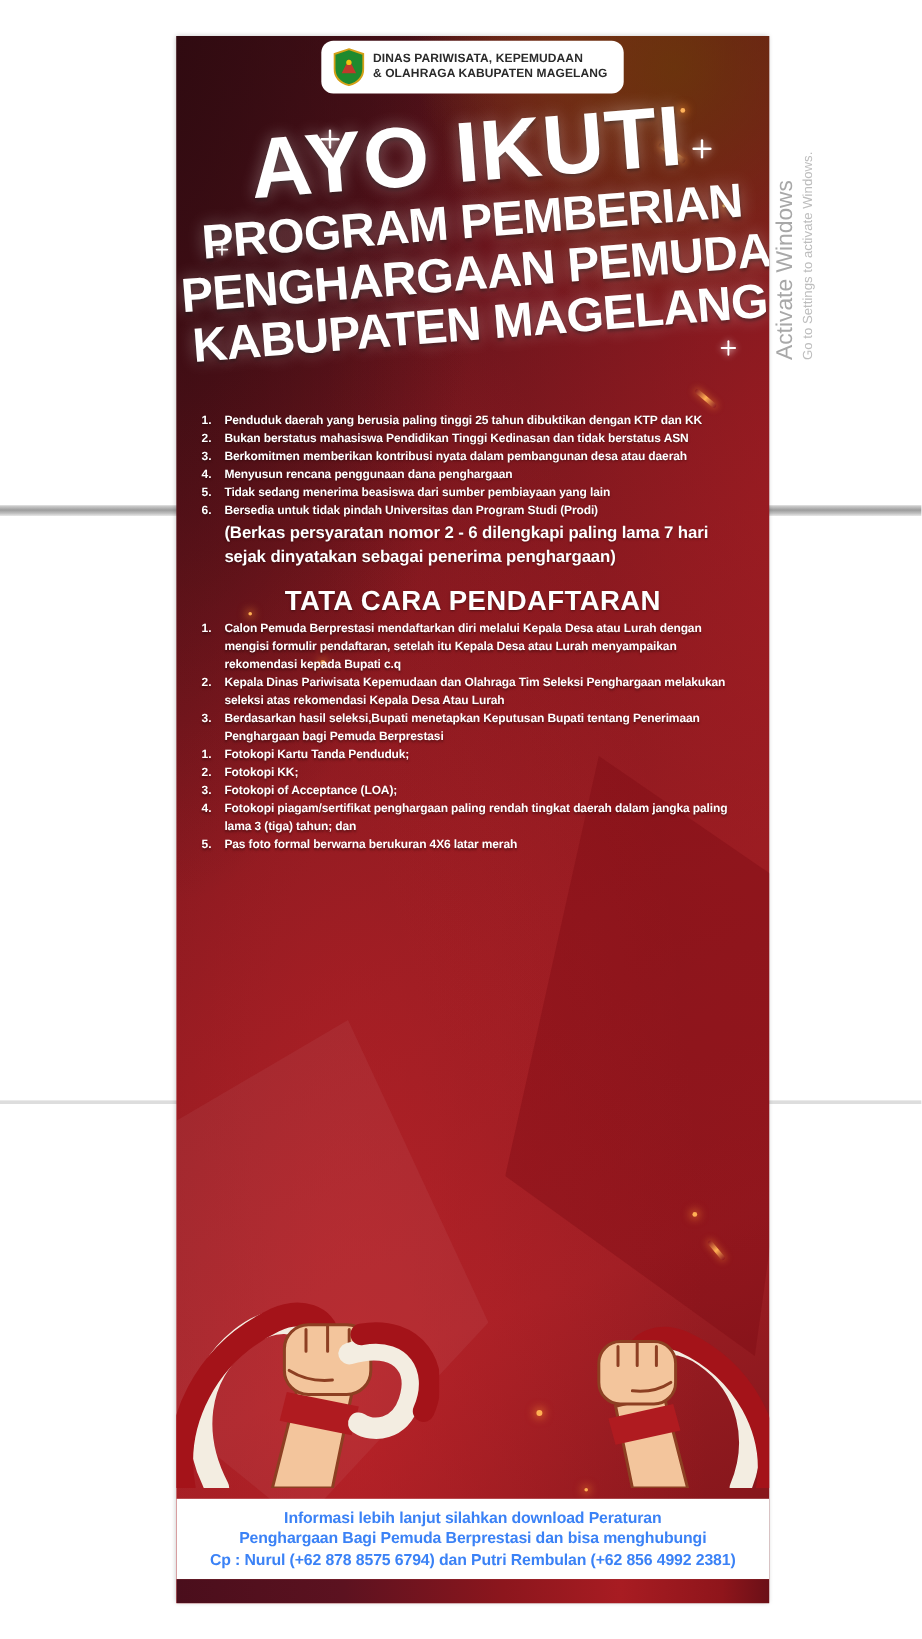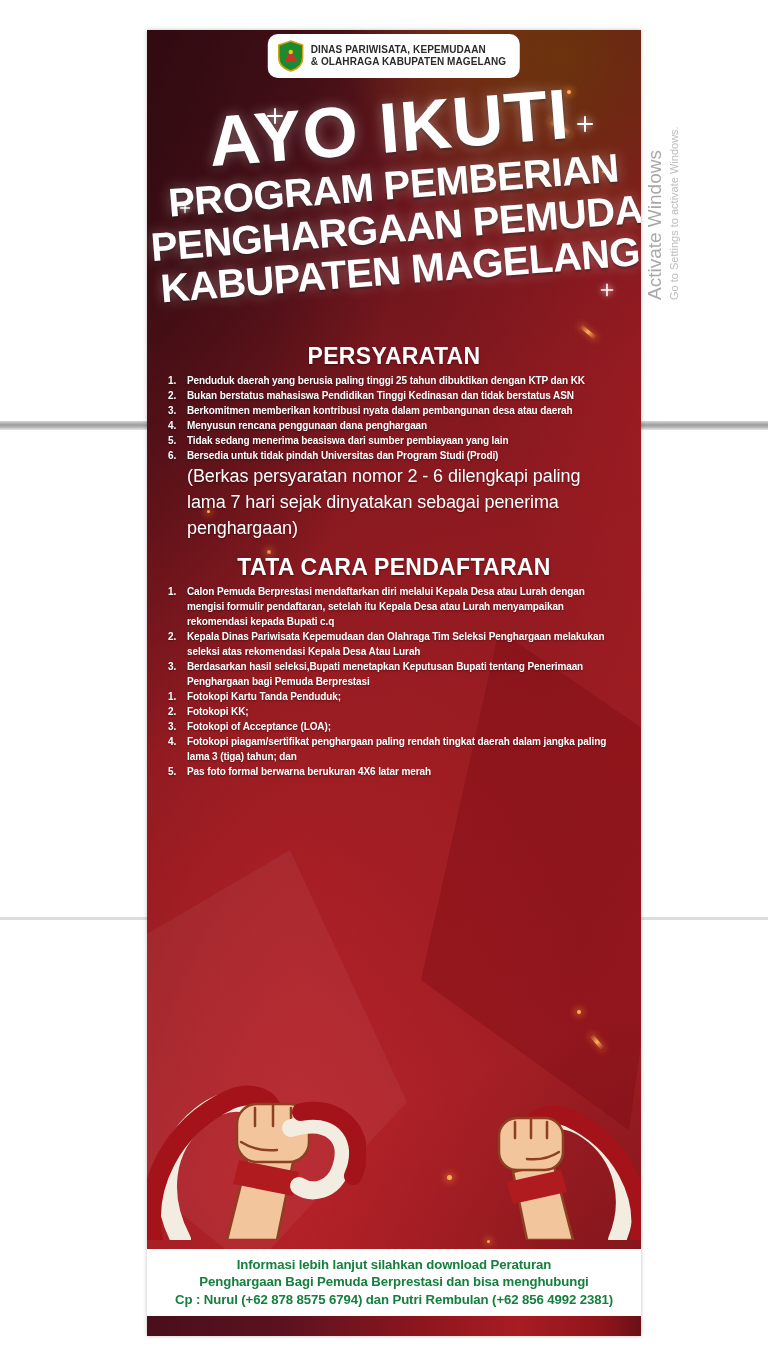--- a/index.html
+++ b/index.html
@@ -83,35 +83,35 @@
   ol.sec-list{list-style:none;margin:0;padding:0;counter-reset:itm;}
   ol.sec-list li{
     position:relative;padding-left:21px;font-size:10px;font-weight:bold;
     line-height:1.5;letter-spacing:-.1px;
   }
   ol.sec-list li::before{
     counter-increment:itm;content:counter(itm) ".";
     position:absolute;left:2px;top:0;
   }
   .sec-note{
-    font-size:18px;font-weight:normal;line-height:1.45;padding-left:21px;
+    font-size:14px;font-weight:bold;line-height:1.45;padding-left:21px;
     letter-spacing:-.1px;
   }
   
   .fists{position:absolute;left:0;bottom:96px;width:100%;height:172px;}
   .fist{position:absolute;bottom:0;}
   .fist-left{left:-6px;}
   .fist-right{right:-6px;}
   
   .footer-box{
     position:absolute;left:0;right:0;bottom:20px;background:#ffffff;
     padding:7px 4px 8px 4px;text-align:center;
   }
   .footer-line{
-    font-size:13.2px;font-weight:bold;color:#15803d;line-height:1.32;letter-spacing:-.1px;
+    font-size:13.2px;font-weight:bold;color:#3b82f6;line-height:1.32;letter-spacing:-.1px;
   }
   .bottom-bar{
     position:absolute;left:0;right:0;bottom:0;height:20px;
     background:linear-gradient(90deg,#4a0e1c 0%,#5c1220 28%,#8c161d 55%,#a81c22 75%,#8f151b 92%,#6b1017 100%);
   }
 </style>
 </head>
 <body>
 
 <div class="divider-thick"></div>
@@ -157,21 +157,20 @@
     <div class="title-line">PENGHARGAAN PEMUDA</div>
     <div class="title-line">KABUPATEN MAGELANG</div>
   </div>
   <div class="sparkle" style="left:120px;top:78px;"></div>
   <div class="sparkle" style="left:278px;top:70px;transform:scale(.7);"></div>
   <div class="sparkle" style="left:430px;top:86px;"></div>
   <div class="sparkle" style="left:30px;top:170px;transform:scale(.65);"></div>
   <div class="sparkle" style="left:452px;top:252px;transform:scale(.8);"></div>
 
   <div class="content">
-    <div class="sec-heading">PERSYARATAN</div>
     <ol class="sec-list">
         <li>Penduduk daerah yang berusia paling tinggi 25 tahun dibuktikan dengan KTP dan KK</li>
         <li>Bukan berstatus mahasiswa Pendidikan Tinggi Kedinasan dan tidak berstatus ASN</li>
         <li>Berkomitmen memberikan kontribusi nyata dalam pembangunan desa atau daerah</li>
         <li>Menyusun rencana penggunaan dana penghargaan</li>
         <li>Tidak sedang menerima beasiswa dari sumber pembiayaan yang lain</li>
         <li>Bersedia untuk tidak pindah Universitas dan Program Studi (Prodi)</li>
       </ol>
     <div class="sec-note">(Berkas persyaratan nomor 2 - 6 dilengkapi paling lama 7 hari sejak dinyatakan sebagai penerima penghargaan)</div>
 

